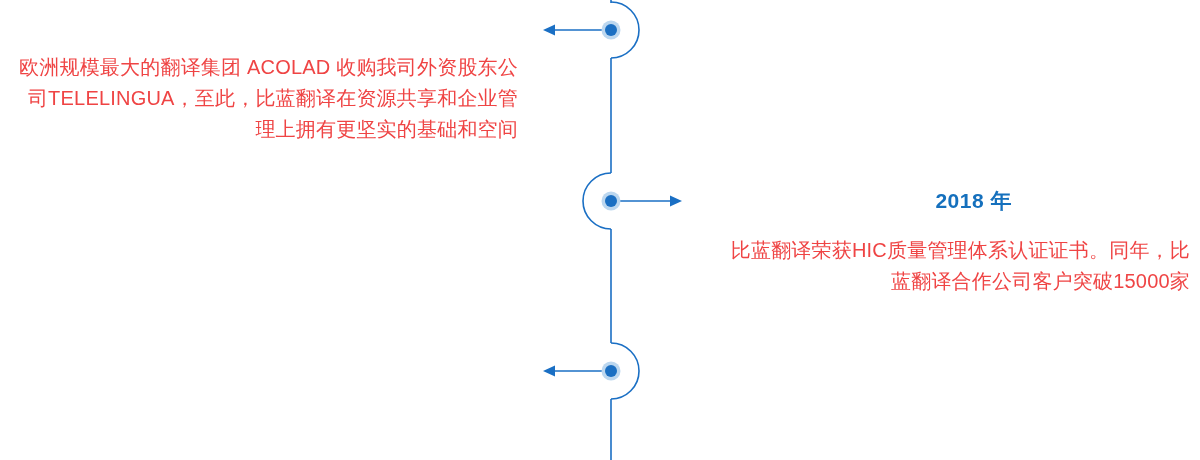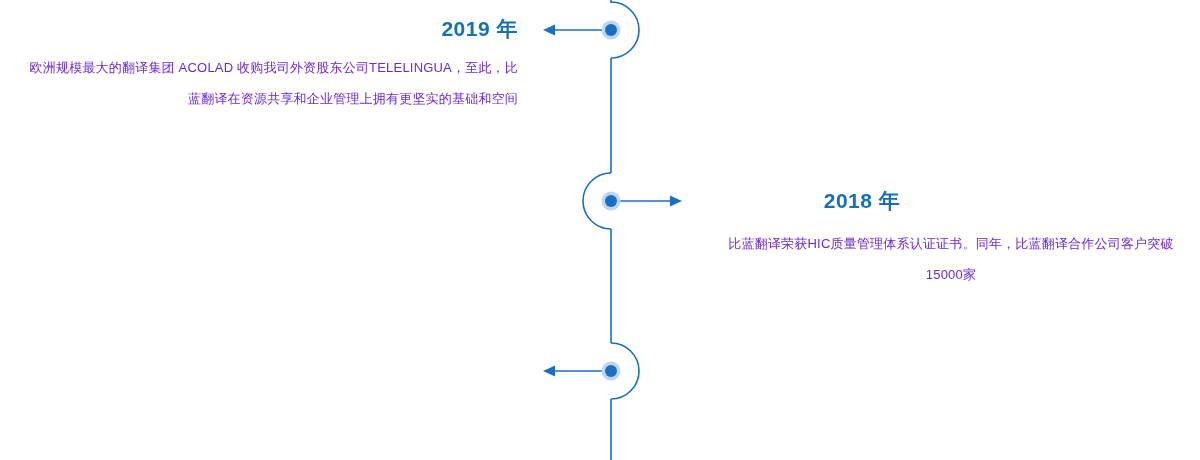--- a/index.html
+++ b/index.html
@@ -42,38 +42,39 @@
     letter-spacing: 0.5px;
     white-space: nowrap;
     line-height: 1;
   }
 
   .year-left {
     text-align: right;
   }
 
   .year-right {
-    text-align: center;
+    text-align: right;
   }
 
   
   .desc {
     position: absolute;
-    font-size: 13px;
-    color: #6d28d9;
+    font-size: 20px;
+    color: #ef4444;
     line-height: 31px;
     letter-spacing: 0.2px;
   }
 
   .desc-left {
     text-align: right;
   }
 
   .desc-right {
-    text-align: center;
+    text-align: right;
+    margin-top: 7px;
   }
 
   
   #year-2019-label { left: 250px; top: 18px; width: 268px; }
   #desc-2019       { left: 18px;  top: 52px; width: 500px; }
 
   
   #year-2018-label { left: 712px; top: 190px; width: 300px; }
   #desc-2018       { left: 712px; top: 228px; width: 478px; }
 
@@ -111,21 +112,20 @@
     <circle cx="611" cy="201" r="6" fill="#1b6fc2"></circle>
 
     <path d="M 611 343 A 28 28 0 0 1 611 399" fill="none" stroke="#1a6fc4" stroke-width="1.6"></path>
 
     <line x1="611" y1="371" x2="552" y2="371" stroke="#1a6fc4" stroke-width="1.6"></line>
     <polygon points="543,371 555,365.5 555,376.5" fill="#1a6fc4"></polygon>
     <circle cx="611" cy="371" r="9.5" fill="#bcd7ef"></circle>
     <circle cx="611" cy="371" r="6" fill="#1b6fc2"></circle>
   </svg>
 
-  <div class="year-label year-left" id="year-2019-label">2019 年</div>
 
   <div class="desc desc-left" id="desc-2019">欧洲规模最大的翻译集团  ACOLAD  收购我司外资股东公司TELELINGUA，至此，比蓝翻译在资源共享和企业管理上拥有更坚实的基础和空间</div>
 
   <div class="year-label year-right" id="year-2018-label">2018 年</div>
 
   <div class="desc desc-right" id="desc-2018">比蓝翻译荣获HIC质量管理体系认证证书。同年，比蓝翻译合作公司客户突破15000家</div>
 
 
 
 </div>

